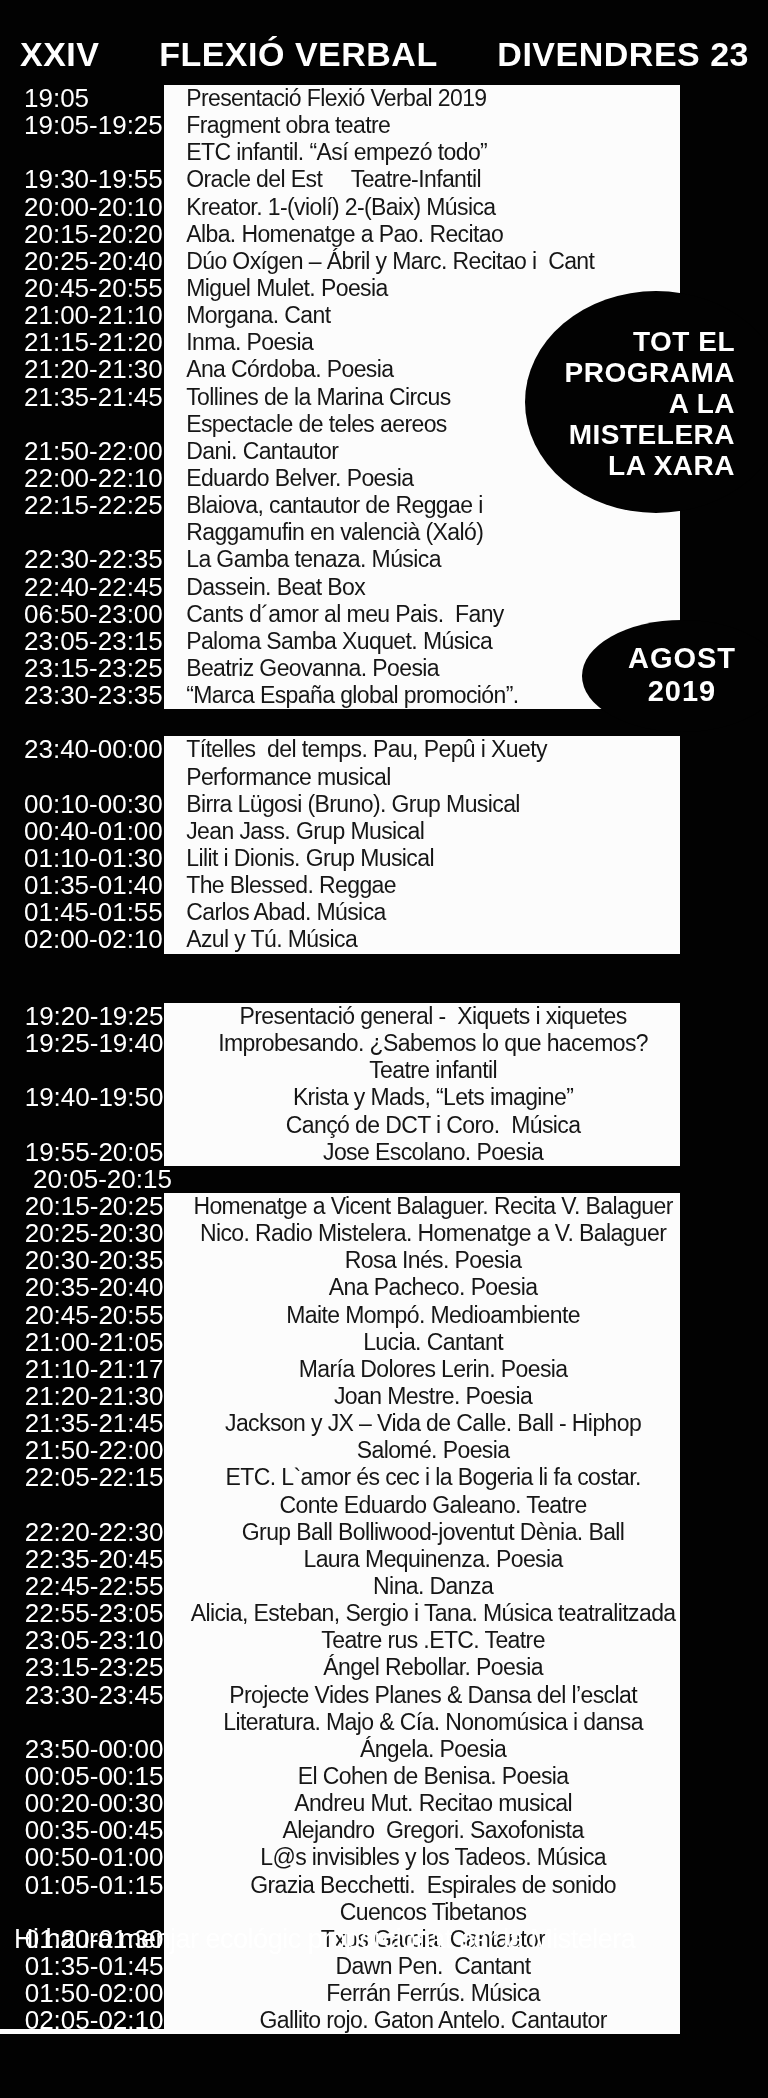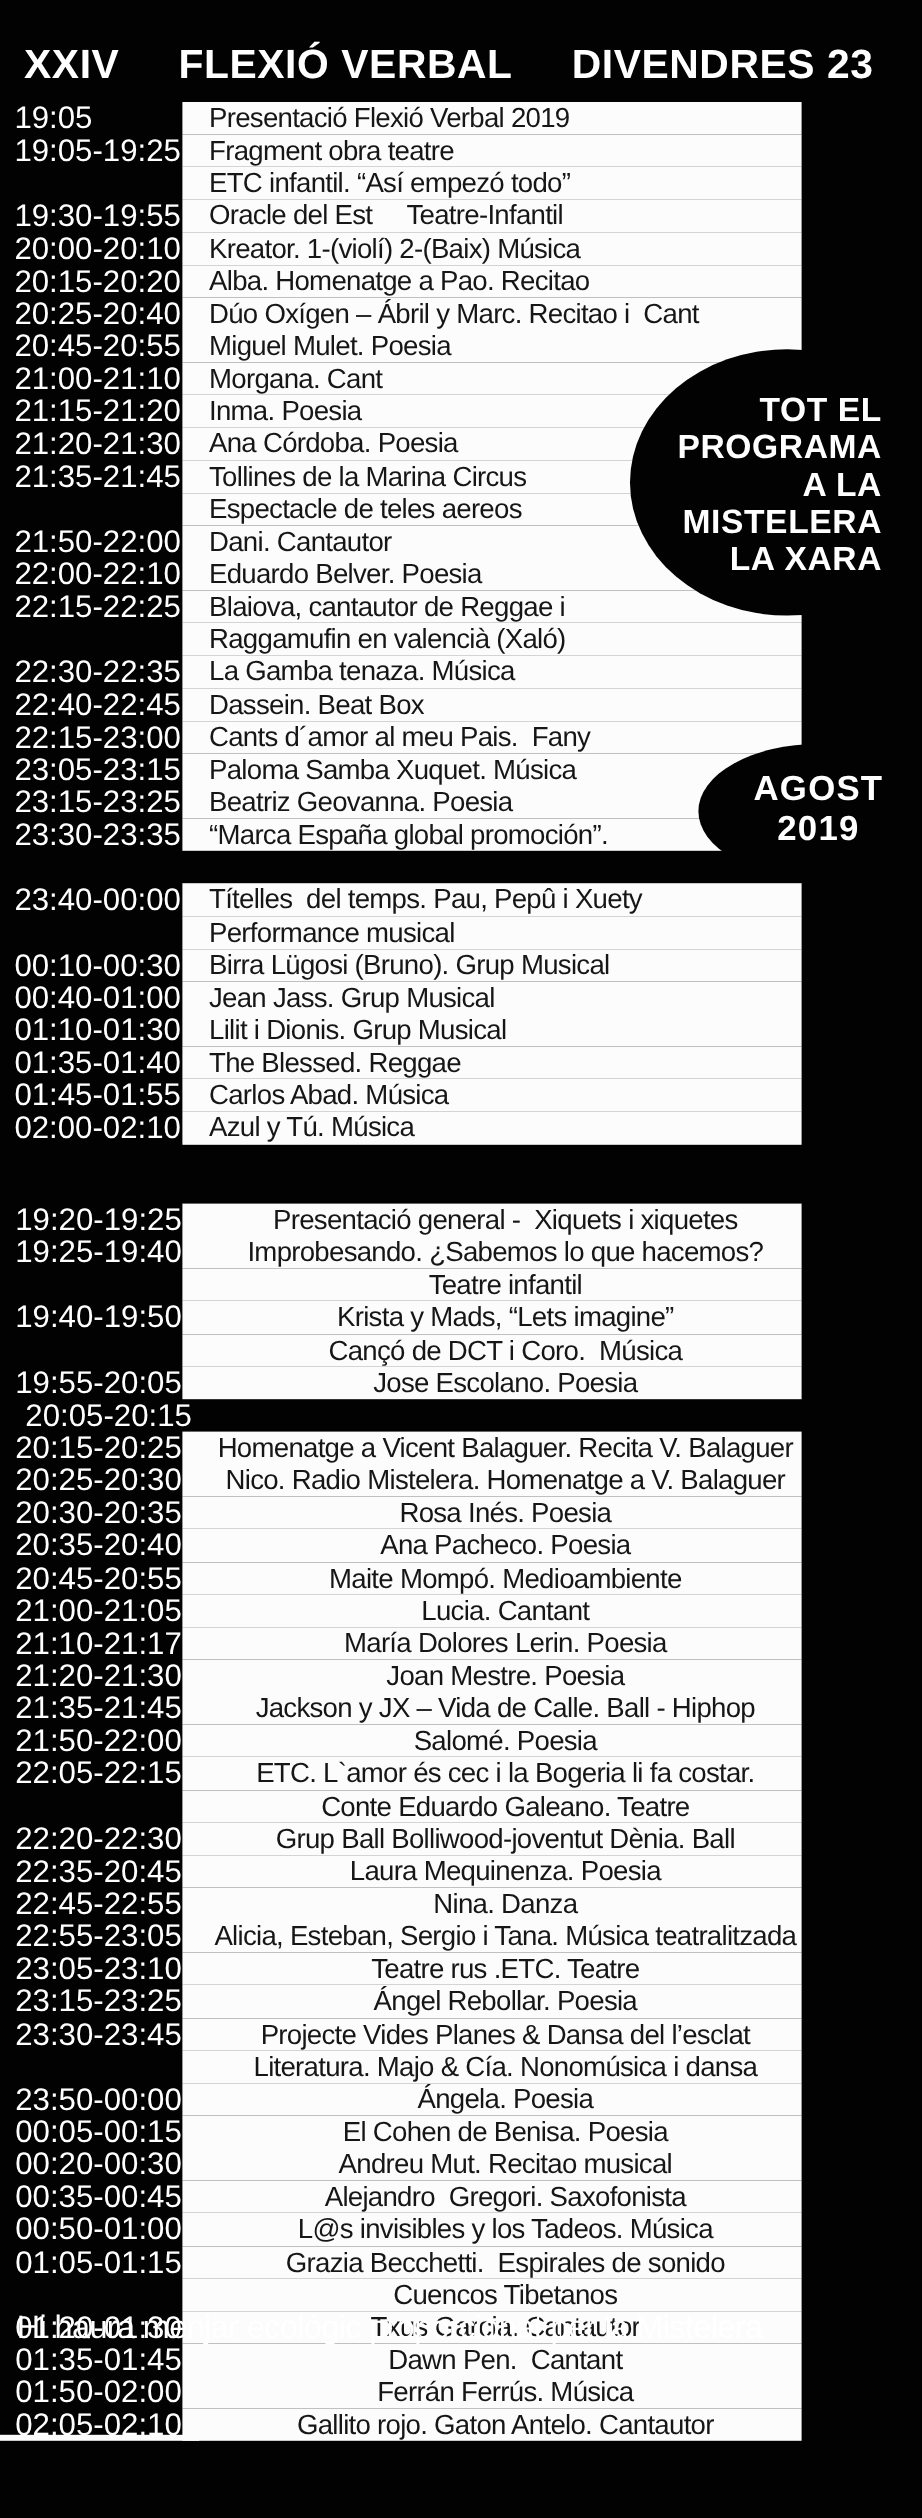--- a/index.html
+++ b/index.html
@@ -3,23 +3,23 @@
 <meta charset="utf-8">
 <style>
   html,body{margin:0;padding:0;background:#000;}
   .poster{
     position:relative;width:768px;height:2098px;background:#020202;overflow:hidden;
     font-family:"Liberation Sans", sans-serif;
   }
   .header{
     position:absolute;top:0;left:0;width:768px;height:85px;box-sizing:border-box;
     display:flex;justify-content:space-between;align-items:flex-end;
-    padding:0 40px 11px 20px;color:#fff;font-weight:bold;font-size:34px;letter-spacing:.5px;white-space:pre;
-  }
-  .schedule{position:absolute;left:4px;width:664px;}
+    padding:0 19px 11px 20px;color:#fff;font-weight:bold;font-size:34px;letter-spacing:.5px;white-space:pre;
+  }
+  .schedule{position:absolute;left:16px;width:664px;}
   .schedule.sec0{top:85px;}
   .schedule.sec1{top:1003px;text-align:center;}
   .row{display:flex;height:27.15px;}
   .row .time{
     width:165px;box-sizing:border-box;padding-left:8px;color:#fff;
     font-size:26px;line-height:27.15px;white-space:pre;overflow:hidden;
   }
   .row .desc{
     width:575px;box-sizing:border-box;padding-left:22px;background:#fcfcfc;color:#161616;
     font-size:23px;line-height:27.15px;letter-spacing:-0.6px;white-space:pre;overflow:hidden;
@@ -125,21 +125,21 @@
       </div>
       <div class="row">
         <div class="time">22:30-22:35</div>
         <div class="desc">La Gamba tenaza. Música</div>
       </div>
       <div class="row">
         <div class="time">22:40-22:45</div>
         <div class="desc">Dassein. Beat Box</div>
       </div>
       <div class="row">
-        <div class="time">22:15-23:00</div>
+        <div class="time">06:50-23:00</div>
         <div class="desc">Cants d´amor al meu Pais.  Fany</div>
       </div>
       <div class="row">
         <div class="time">23:05-23:15</div>
         <div class="desc">Paloma Samba Xuquet. Música</div>
       </div>
       <div class="row">
         <div class="time">23:15-23:25</div>
         <div class="desc">Beatriz Geovanna. Poesia</div>
       </div>

